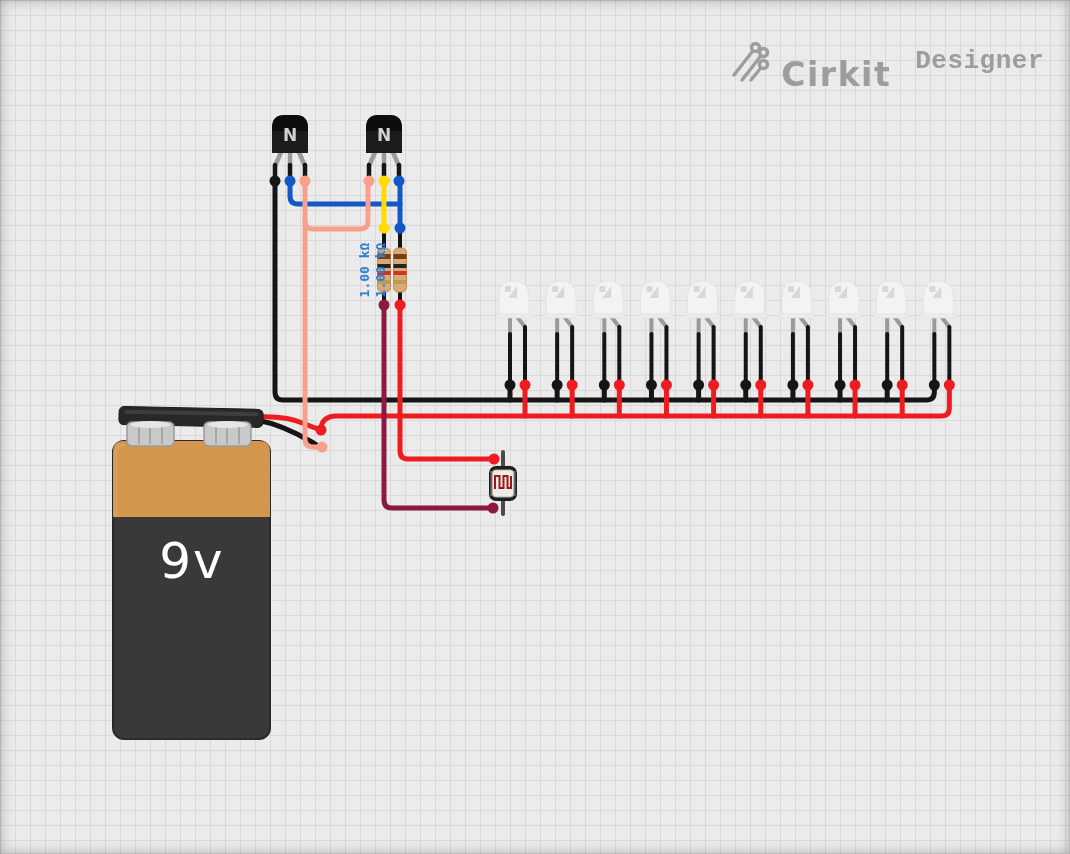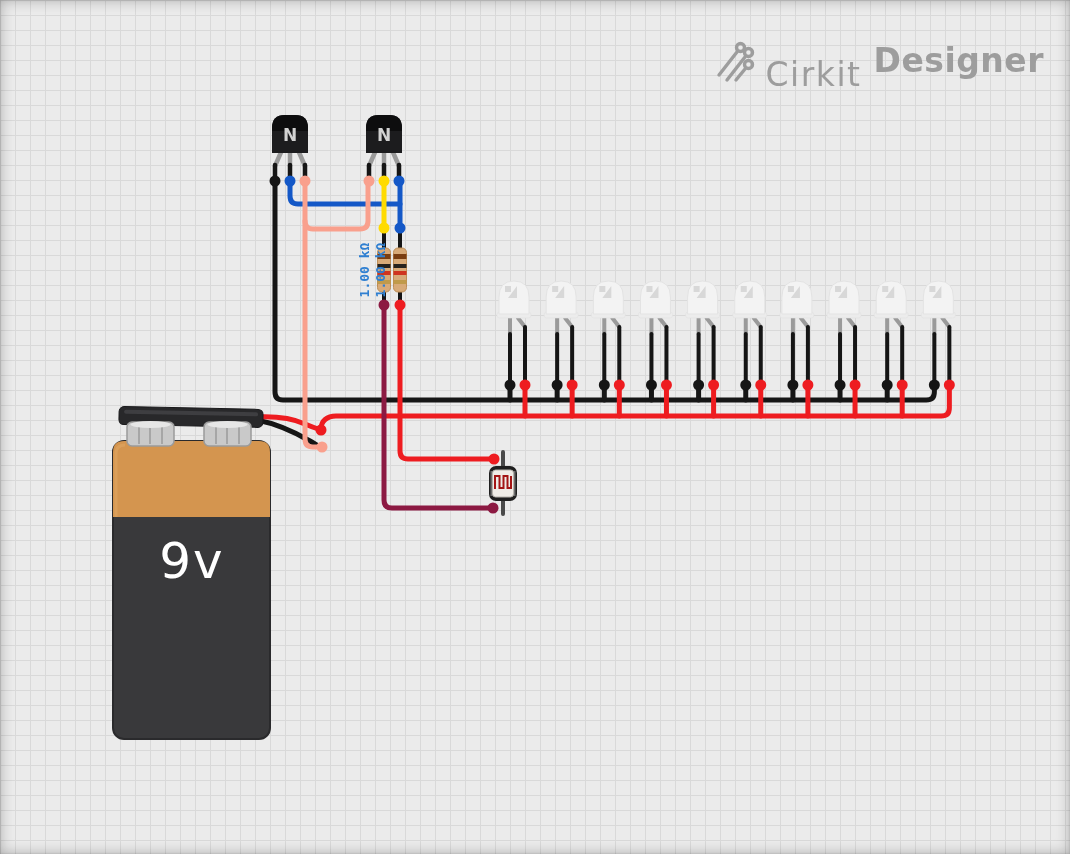--- a/index.html
+++ b/index.html
@@ -15,22 +15,22 @@
   .vignette{
     position:absolute;inset:0;pointer-events:none;z-index:30;
     box-shadow:inset 0 0 14px rgba(0,0,0,.28), inset 0 0 2px rgba(0,0,0,.18);
   }
   #circuit{position:absolute;left:0;top:0;z-index:10;}
   .logo{
     position:absolute;top:27px;right:26px;z-index:20;
     display:flex;align-items:center;gap:9px;color:#9d9d9d;
     user-select:none;
   }
-  .logo-light{font-size:33px;font-weight:400;letter-spacing:1.5px;margin-top:28px;}
-  .logo-bold{font-size:33px;font-weight:700;margin-left:3px;letter-spacing:.5px;}
+  .logo-light{font-size:33px;font-weight:700;letter-spacing:1.5px;margin-top:28px;}
+  .logo-bold{font-size:26px;font-weight:700;margin-left:15px;letter-spacing:.5px;font-family:Liberation Mono, monospace;}
 </style>
 </head>
 <body>
 
 <div class="screen">
 
   <svg id="circuit" width="1070" height="854" viewBox="0 0 1070 854">
       <path d="M275,181 V392 Q275,400 283,400 H926.3499999999999 Q934.3499999999999,400 934.3499999999999,392 V385" stroke="#151515" stroke-width="5" fill="none" stroke-linecap="round" stroke-linejoin="round"></path>
       <path d="M321,429 C321,421 327,416 336,416 H941.3499999999999 Q949.3499999999999,416 949.3499999999999,408 V385" stroke="#ee1c20" stroke-width="5" fill="none" stroke-linecap="round" stroke-linejoin="round"></path>
       <path d="M257,420 C278,424 298,434 310,441 C315,444 318,446 320,447" stroke="#151515" stroke-width="5" fill="none" stroke-linecap="round" stroke-linejoin="round"></path>

